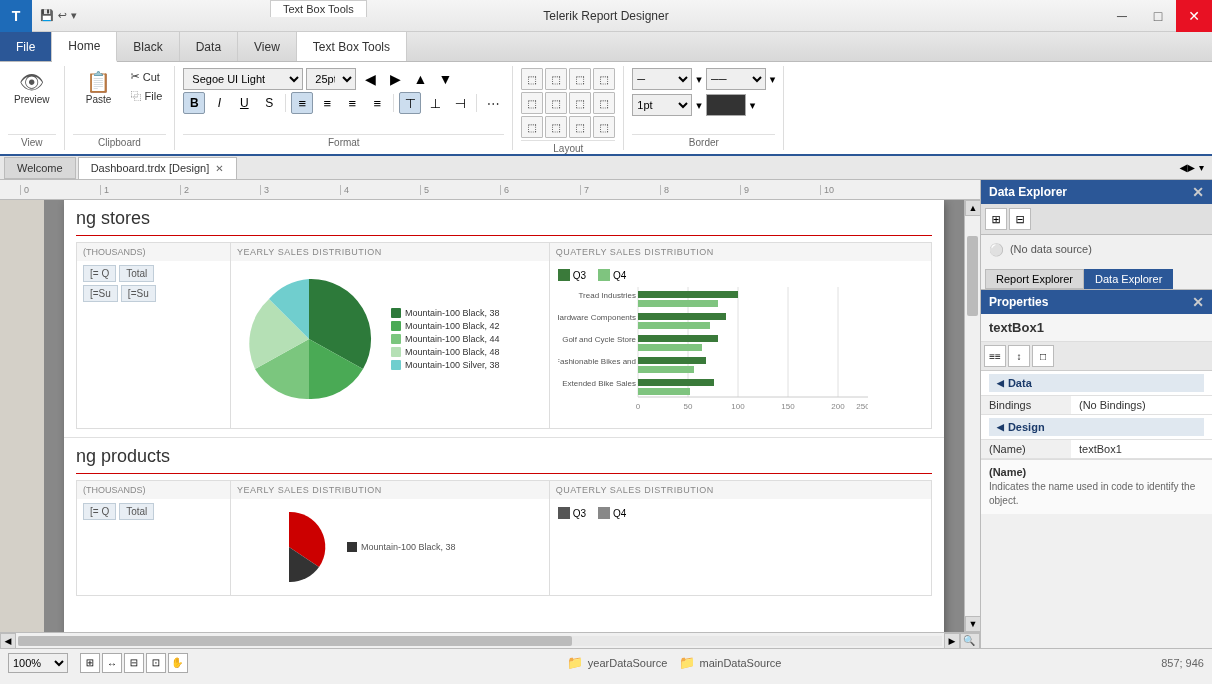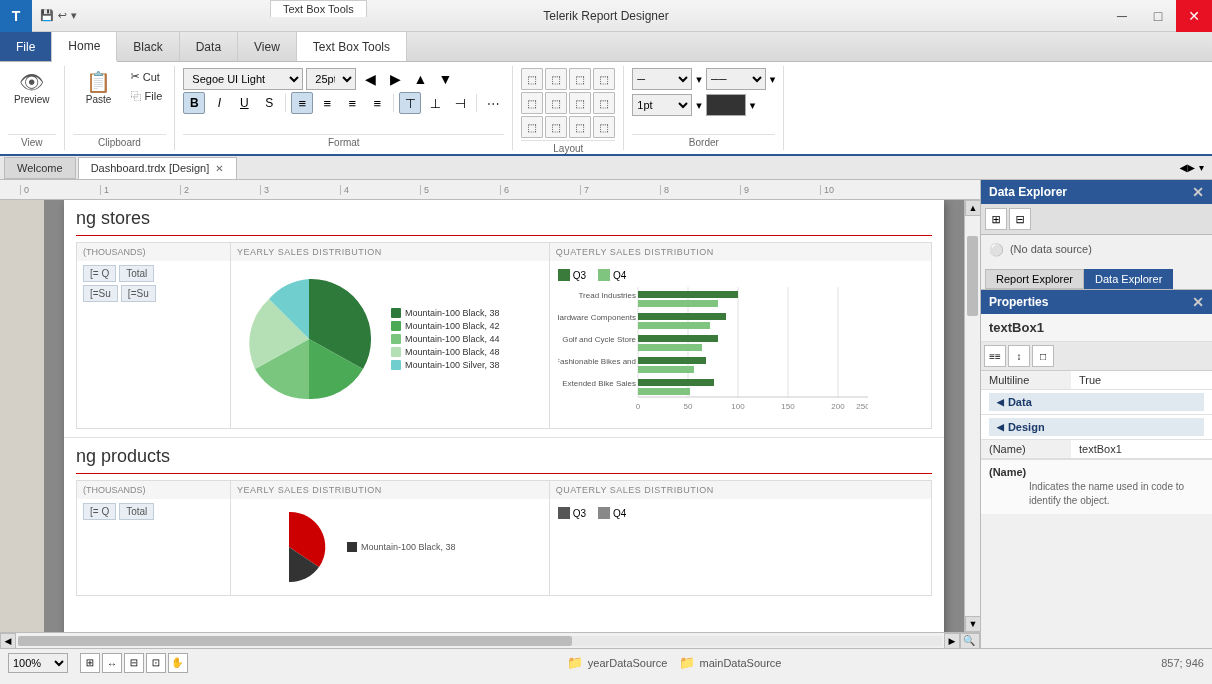--- a/index.html
+++ b/index.html
@@ -266,21 +266,21 @@
       padding: 3px 8px; background: #e0e8f0; font-size: 11px;
       font-weight: bold; color: #1a3a6a; cursor: pointer;
     }
     .prop-section-arrow { font-size: 9px; }
 
     .prop-description {
       padding: 6px 8px; font-size: 11px; color: #333;
       background: #fafafa; border-top: 1px solid #ddd;
     }
     .prop-desc-title { font-weight: bold; margin-bottom: 2px; }
-    .prop-desc-text { color: #666; font-size: 10px; line-height: 1.4; margin-left: 40px; }
+    .prop-desc-text { color: #666; font-size: 10px; line-height: 1.4; }
 
     
     #status-bar {
       height: 28px; background: #f0f0f0; border-top: 1px solid #bbb;
       display: flex; align-items: center; padding: 0 8px; gap: 12px;
     }
     .zoom-control {
       display: flex; align-items: center; gap: 4px;
     }
     .zoom-select {
@@ -768,31 +768,31 @@
         <span class="panel-close">✕</span>
       </div>
       <div class="prop-object-name">textBox1</div>
       <div class="prop-toolbar">
         <div class="prop-tb-btn">≡≡</div>
         <div class="prop-tb-btn">↕</div>
         <div class="prop-tb-btn">□</div>
       </div>
       <table class="prop-table">
         <tbody>
-            <tr>
-          <td>Multiline</td>
-          <td>True</td>
-        </tr>
         <tr>
           <td colspan="2">
             <div class="prop-section">
               <span class="prop-section-arrow">◀</span>
               <span>Data</span>
             </div>
           </td>
+        </tr>
+        <tr>
+          <td>Bindings</td>
+          <td>(No Bindings)</td>
         </tr>
         <tr>
           <td colspan="2">
             <div class="prop-section">
               <span class="prop-section-arrow">◀</span>
               <span>Design</span>
             </div>
           </td>
         </tr>
         <tr>

